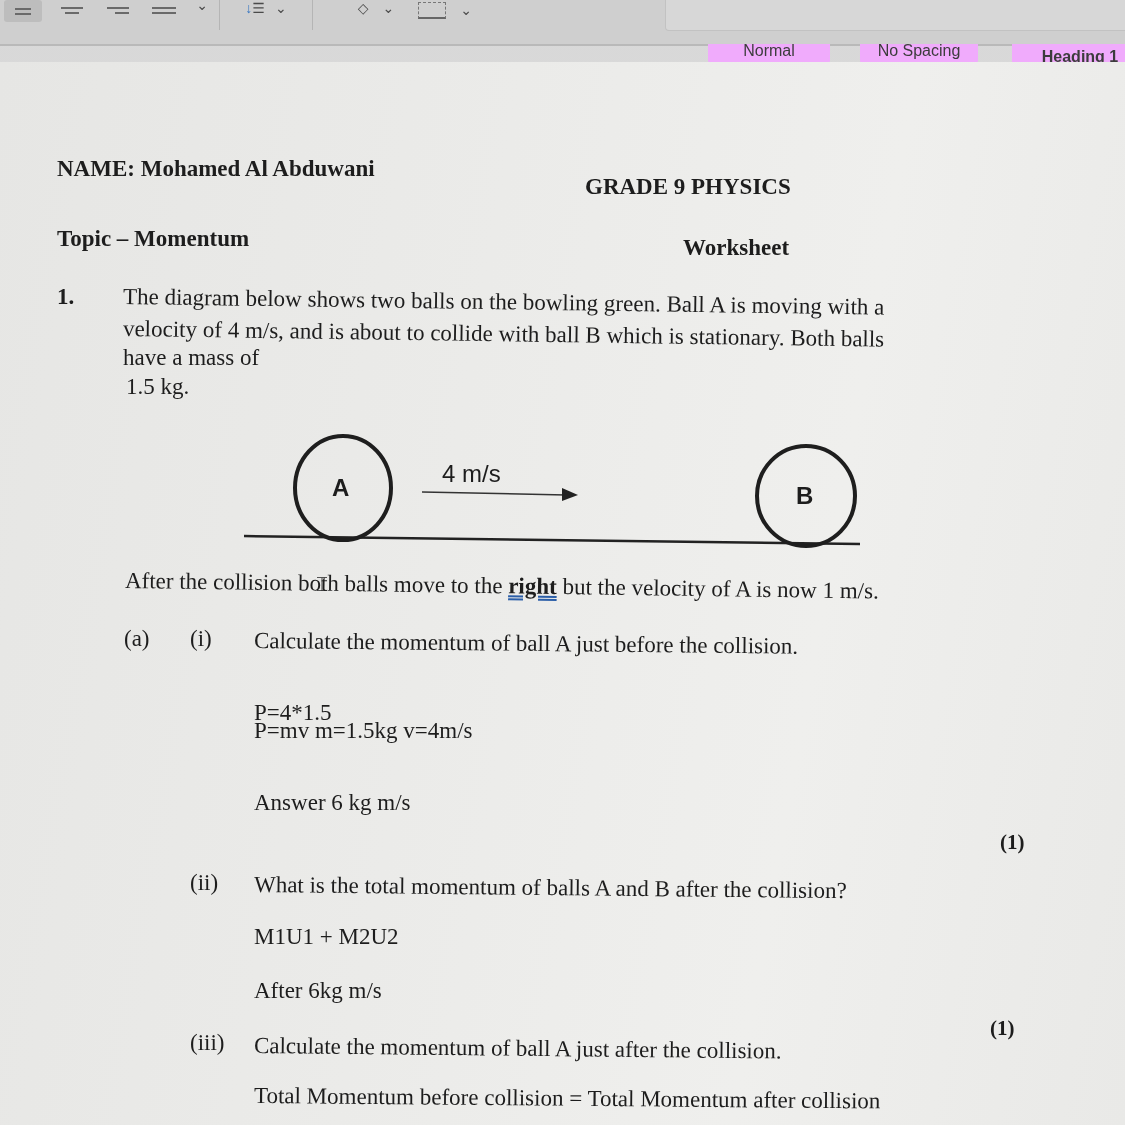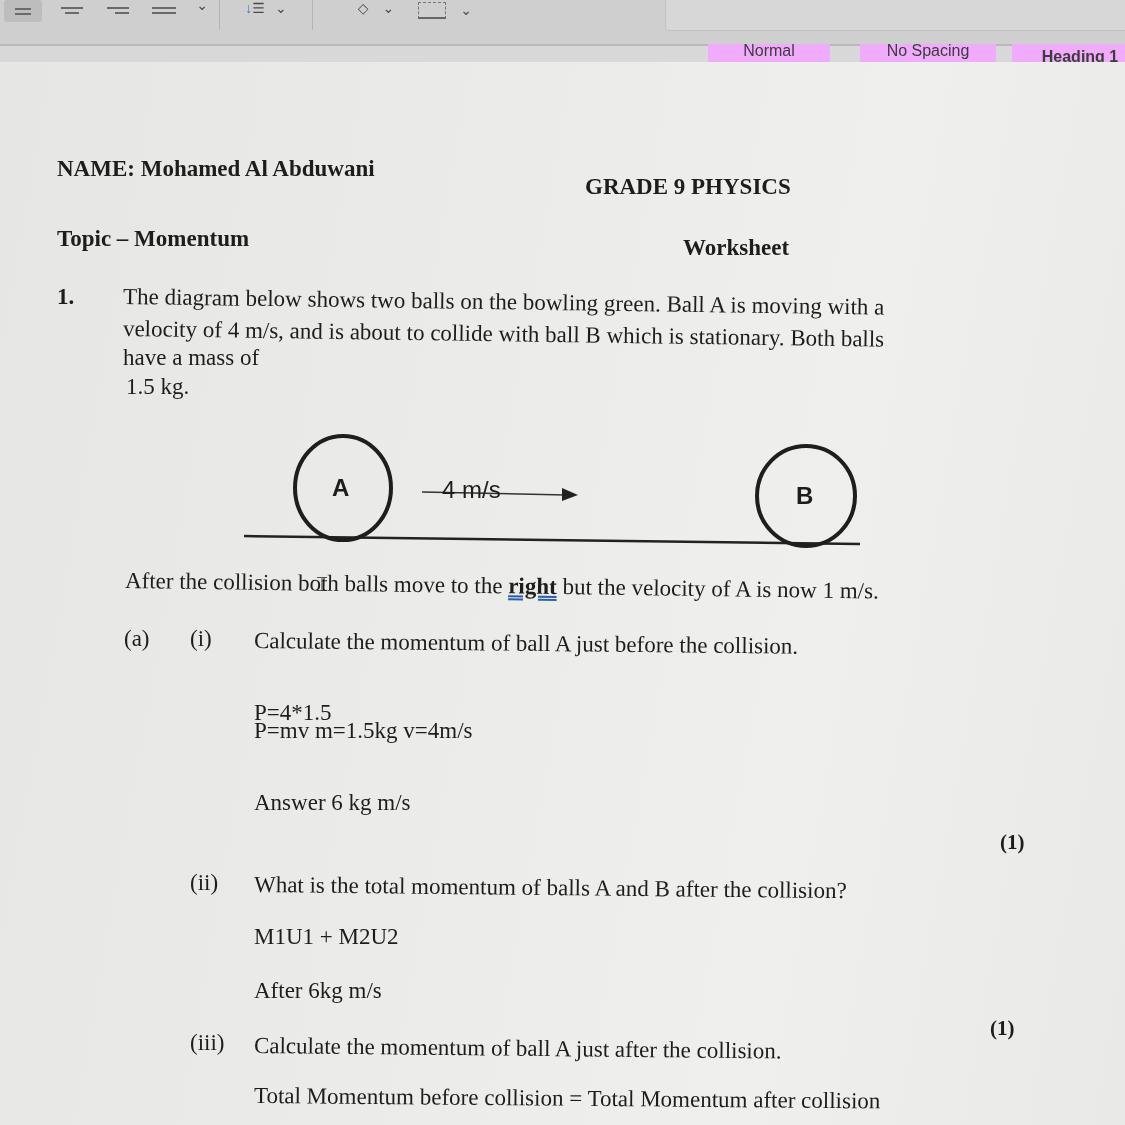--- a/index.html
+++ b/index.html
@@ -67,21 +67,21 @@
   <div class="tb-btn" style="left:336px;width:80px;height:16px;">
     <span>◇</span>
     <span style="margin-left:14px">⌄</span>
   </div>
   <div class="tb-btn" style="left:400px;width:90px;height:20px;">
     <span style="display:inline-block;width:26px;height:14px;border:1px dashed #777;border-bottom:2px solid #666;"></span>
     <span style="margin-left:14px">⌄</span>
   </div>
   <div class="styles-panel">
     <div class="style-chip" style="left:42px;width:122px;">Normal</div>
-    <div class="style-chip" style="left:194px;width:136px;">No Spacing</div>
+    <div class="style-chip" style="left:194px;width:118px;">No Spacing</div>
     <div class="style-chip" style="left:346px;width:136px;padding-top:6px;font-weight:bold;">Heading 1</div>
   </div>
 </div>
 
 <div class="page"></div>
 
 <div class="t b" style="left:57px;top:156px;">NAME: Mohamed Al Abduwani</div>
 <div class="t b" style="left:585px;top:174px;">GRADE 9 PHYSICS</div>
 <div class="t b" style="left:57px;top:226px;">Topic – Momentum</div>
 <div class="t b" style="left:683px;top:235px;">Worksheet</div>
@@ -95,21 +95,21 @@
 <div class="diagram">
   <svg width="660" height="140" viewBox="0 0 660 140">
     <line x1="14" y1="116" x2="630" y2="124" stroke="#222" stroke-width="2.5"></line>
     <ellipse cx="113" cy="68" rx="48" ry="52" fill="none" stroke="#1e1e1e" stroke-width="4"></ellipse>
     <ellipse cx="576" cy="76" rx="49" ry="50" fill="none" stroke="#1e1e1e" stroke-width="4"></ellipse>
     <line x1="192" y1="72" x2="336" y2="75" stroke="#333" stroke-width="1.5"></line>
     <polygon points="332,68 348,75 332,81" fill="#222"></polygon>
   </svg>
   <div class="t b" style="left:102px;top:54px;font-family:'Liberation Sans',sans-serif;font-size:24px;">A</div>
   <div class="t b" style="left:566px;top:62px;font-family:'Liberation Sans',sans-serif;font-size:24px;">B</div>
-  <div class="t" style="left:212px;top:56px;font-family:'Liberation Sans',sans-serif;font-size:24px;">4 m/s</div>
+  <div class="t" style="left:212px;top:40px;font-family:'Liberation Sans',sans-serif;font-size:24px;">4 m/s</div>
 </div>
 
 <div class="t" style="left:125px;top:568px;transform:rotate(0.8deg);transform-origin:left;">
   <span>After the collision both balls move to the </span><span class="ul-blue">right</span><span> but the velocity of A is now 1 m/s.</span>
 </div>
 <div class="cursor">⌶</div>
 
 <div class="t" style="left:124px;top:626px;">(a)</div>
 <div class="t" style="left:190px;top:626px;">(i)</div>
 <div class="t" style="left:254px;top:628px;transform:rotate(0.6deg);transform-origin:left;">Calculate the momentum of ball A just before the collision.</div>

